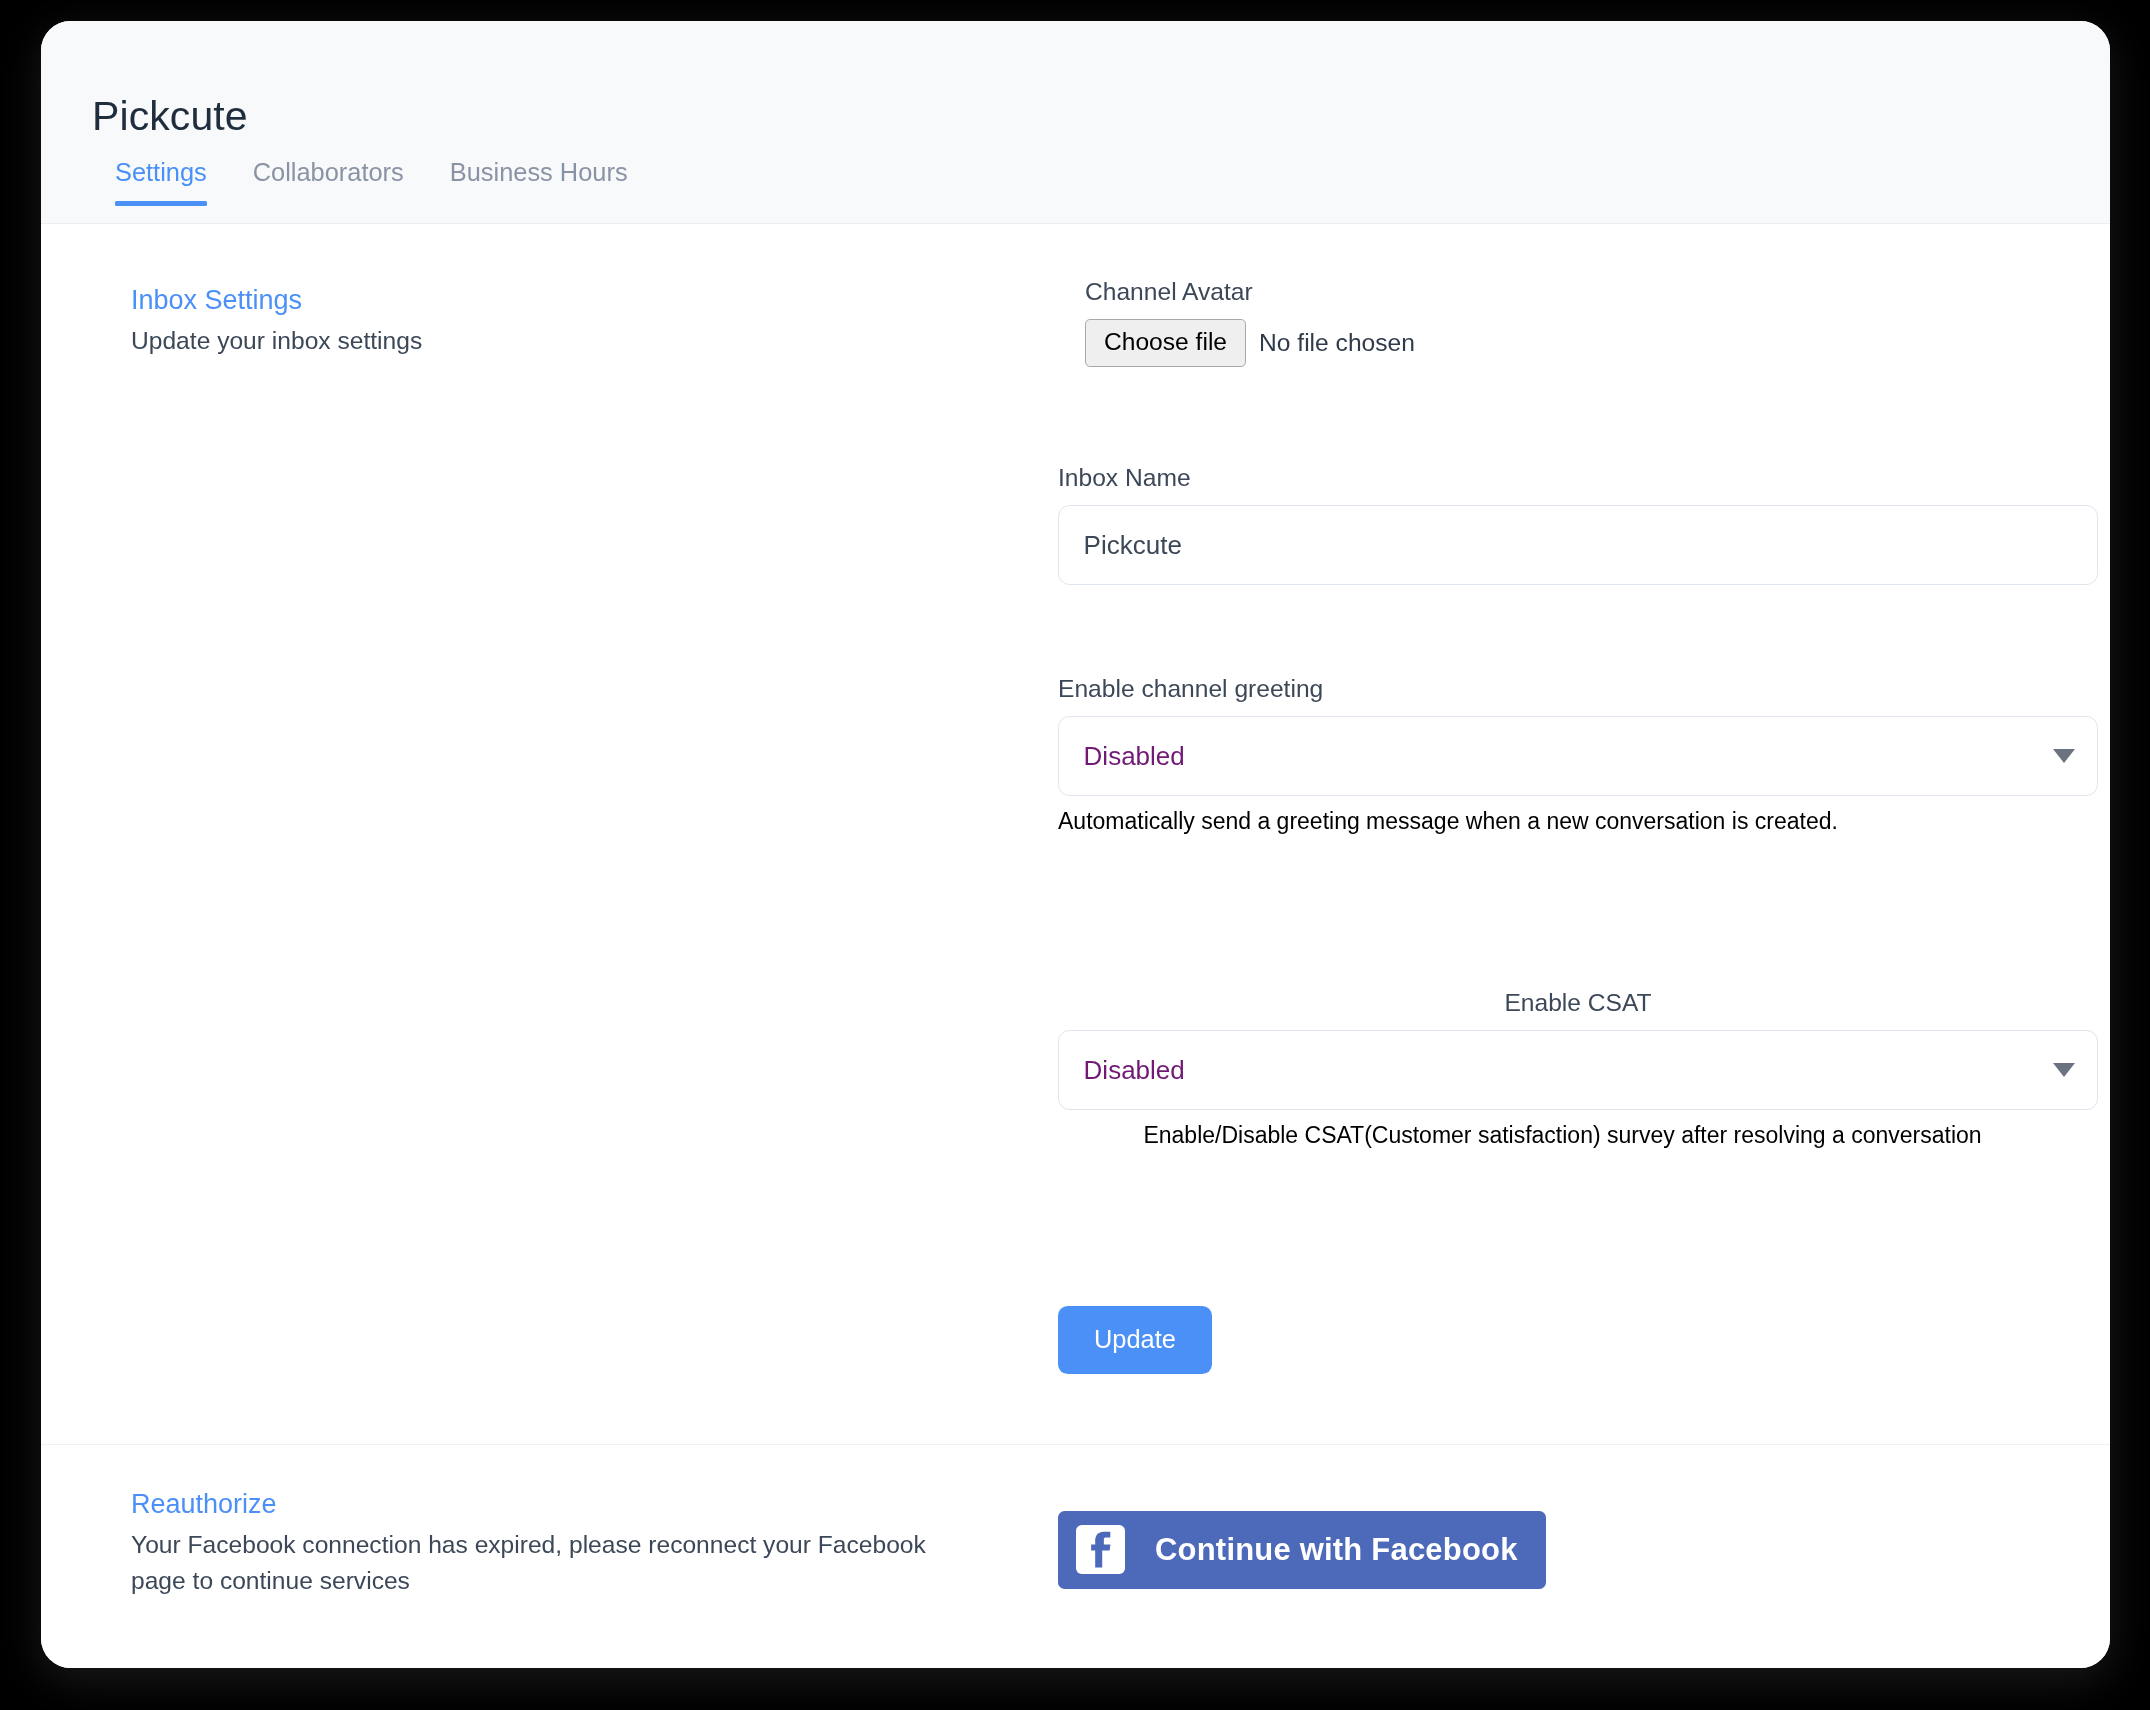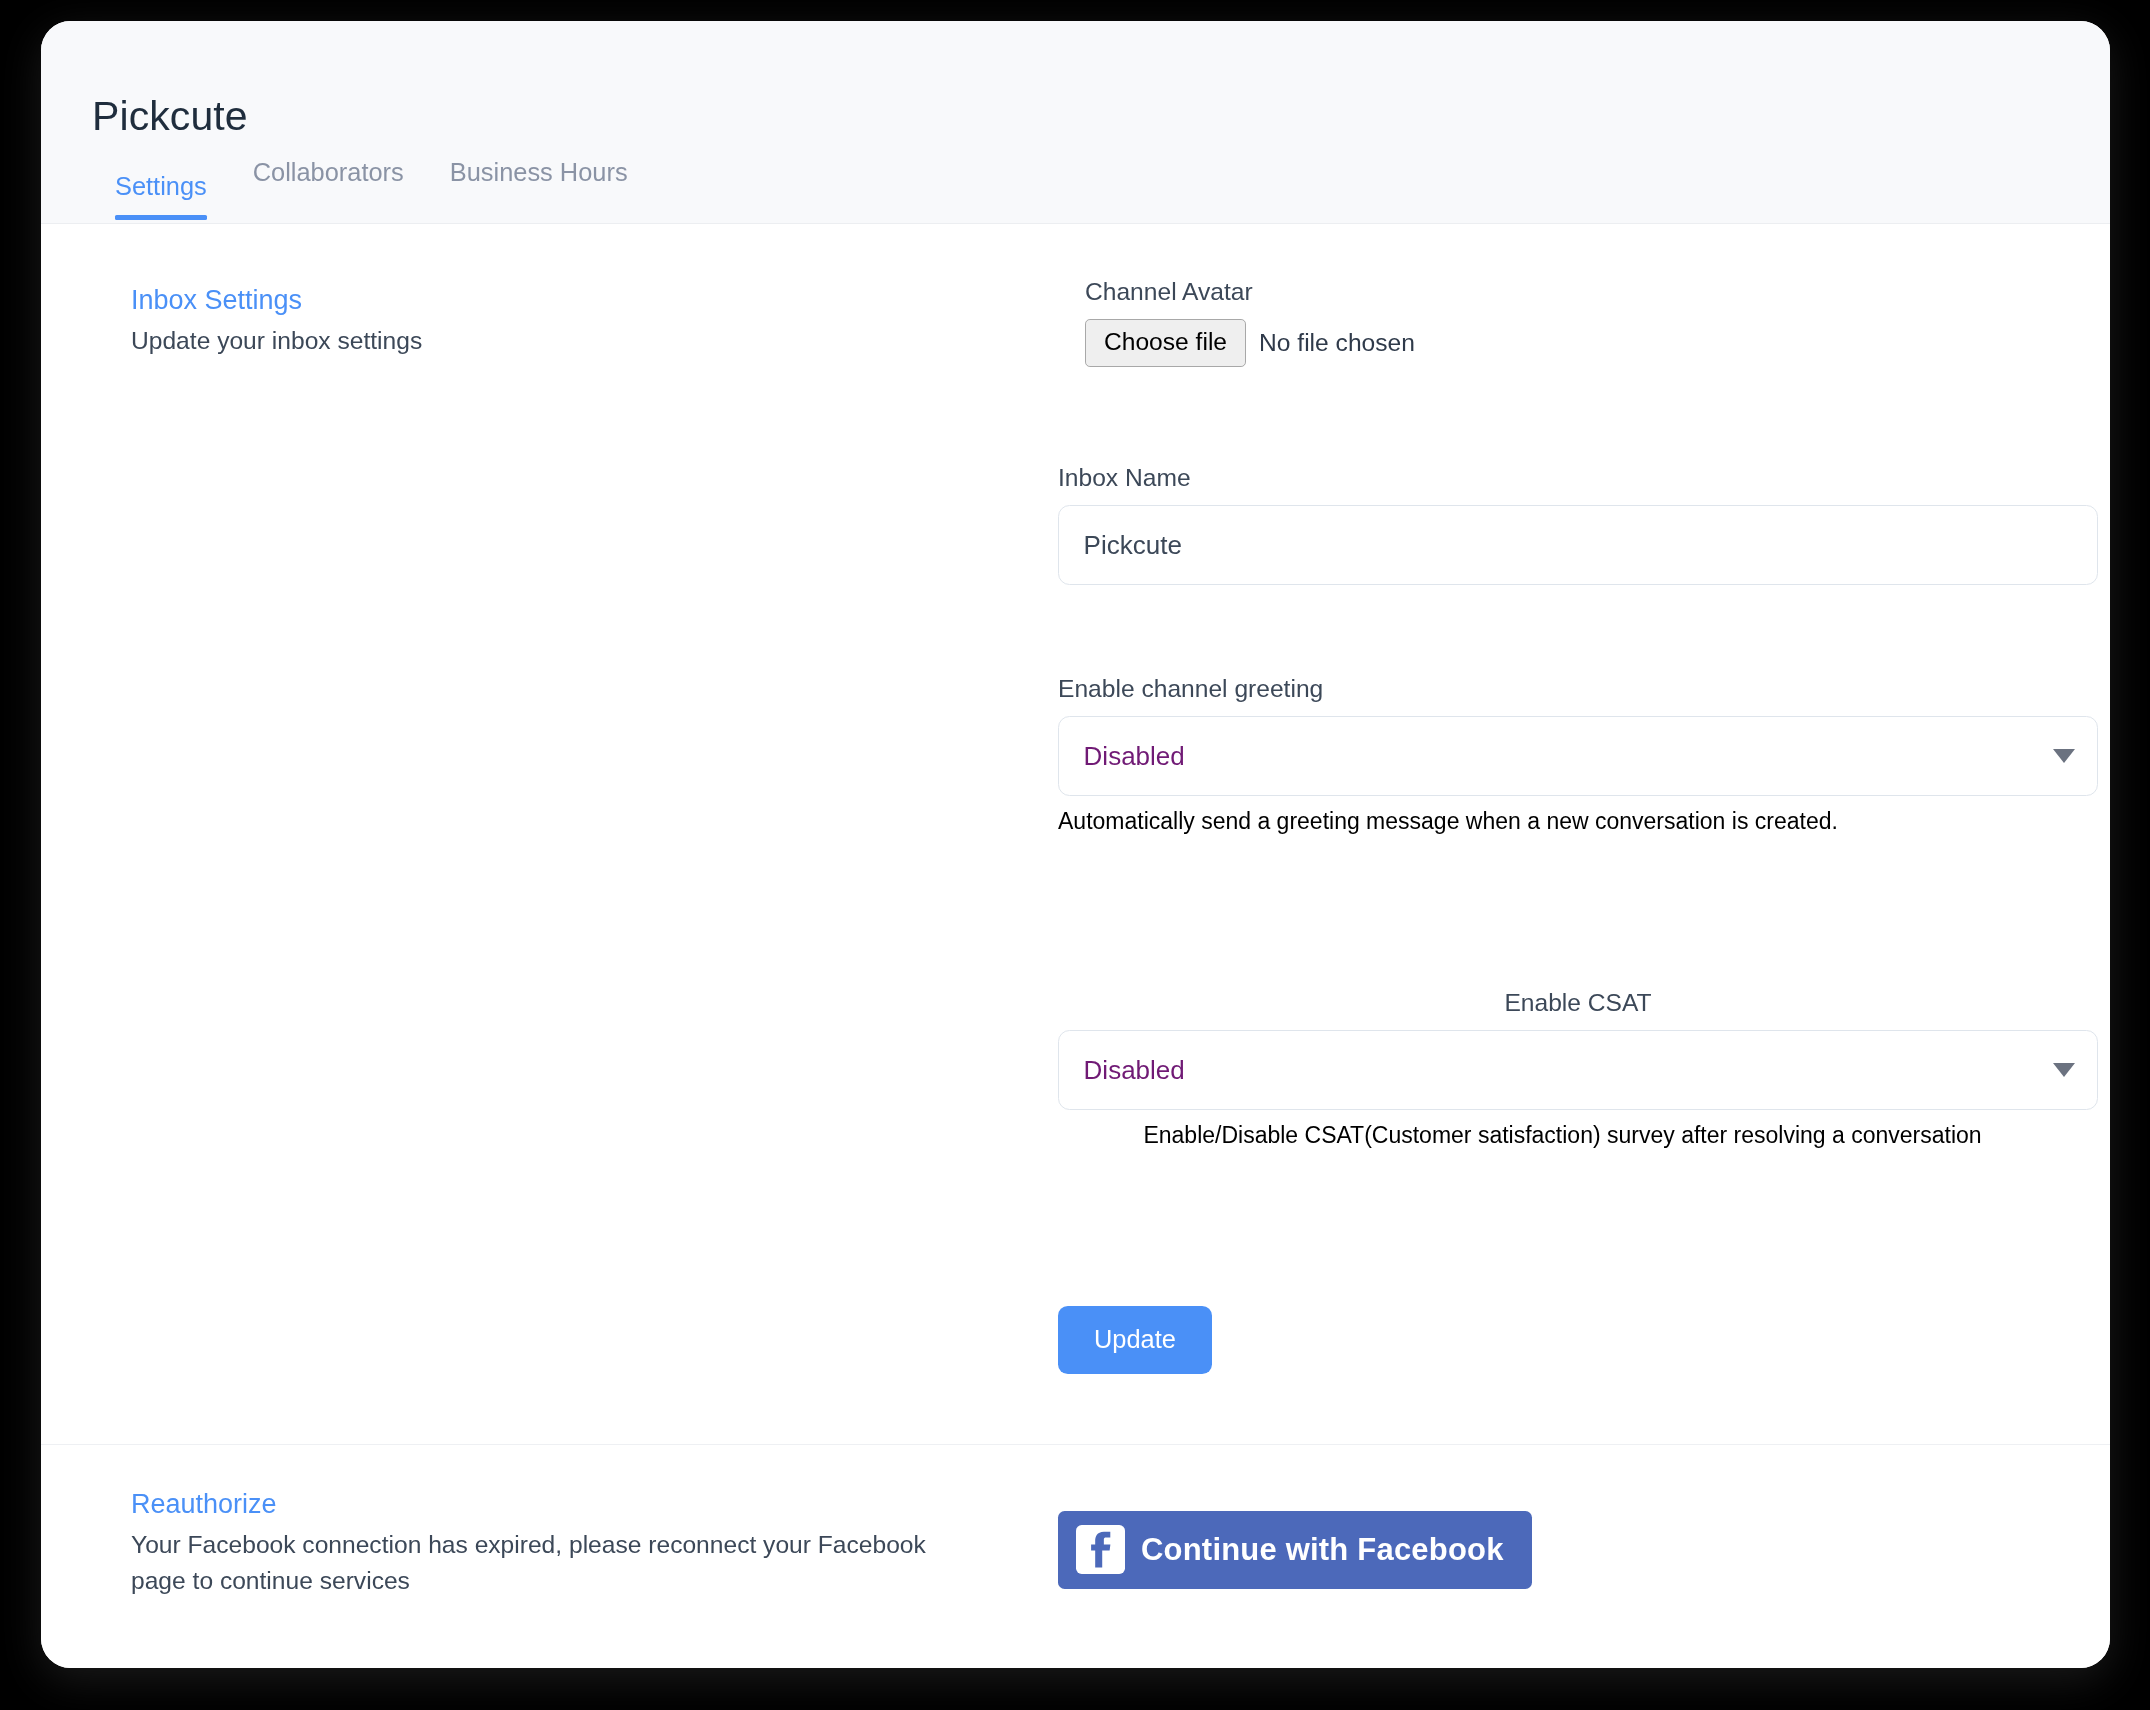--- a/index.html
+++ b/index.html
@@ -65,21 +65,21 @@
     padding: 0 23px 21.3px 23px;
     font-size: 25.4px;
     color: #8a93a5;
     line-height: 1;
     white-space: nowrap;
     cursor: pointer;
     background: transparent;
     border: none;
     font-family: "Liberation Sans", sans-serif;
   }
-  .tab.active { color: #4a90f7; margin-top: 14px; }
+  .tab.active { color: #4a90f7; }
   .tab.active::after {
     content: "";
     position: absolute;
     left: 23px; right: 23px;
     bottom: 0;
     height: 4.9px;
     background: #4a90f7;
     border-radius: 1.6px;
   }
 
@@ -219,21 +219,21 @@
     font-size: 25.4px;
     line-height: 1;
     cursor: pointer;
     font-family: "Liberation Sans", sans-serif;
   }
 
   
   .fb-button {
     display: inline-flex;
     align-items: center;
-    gap: 16px;
+    gap: 30px;
     background: #4c69ba;
     border: none;
     border-radius: 6.6px;
     padding: 14.8px 28px 14.8px 18px;
     cursor: pointer;
   }
   .fb-icon {
     width: 49px;
     height: 49px;
     flex: 0 0 49px;

